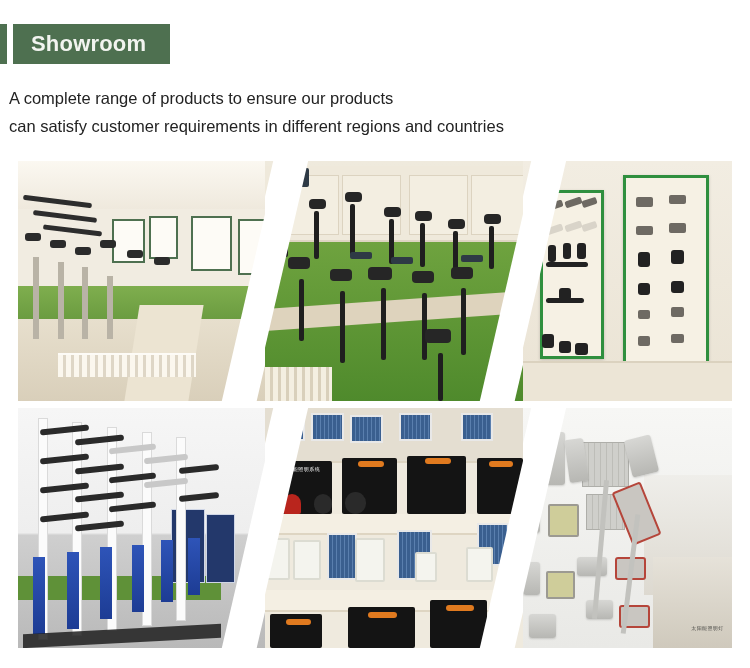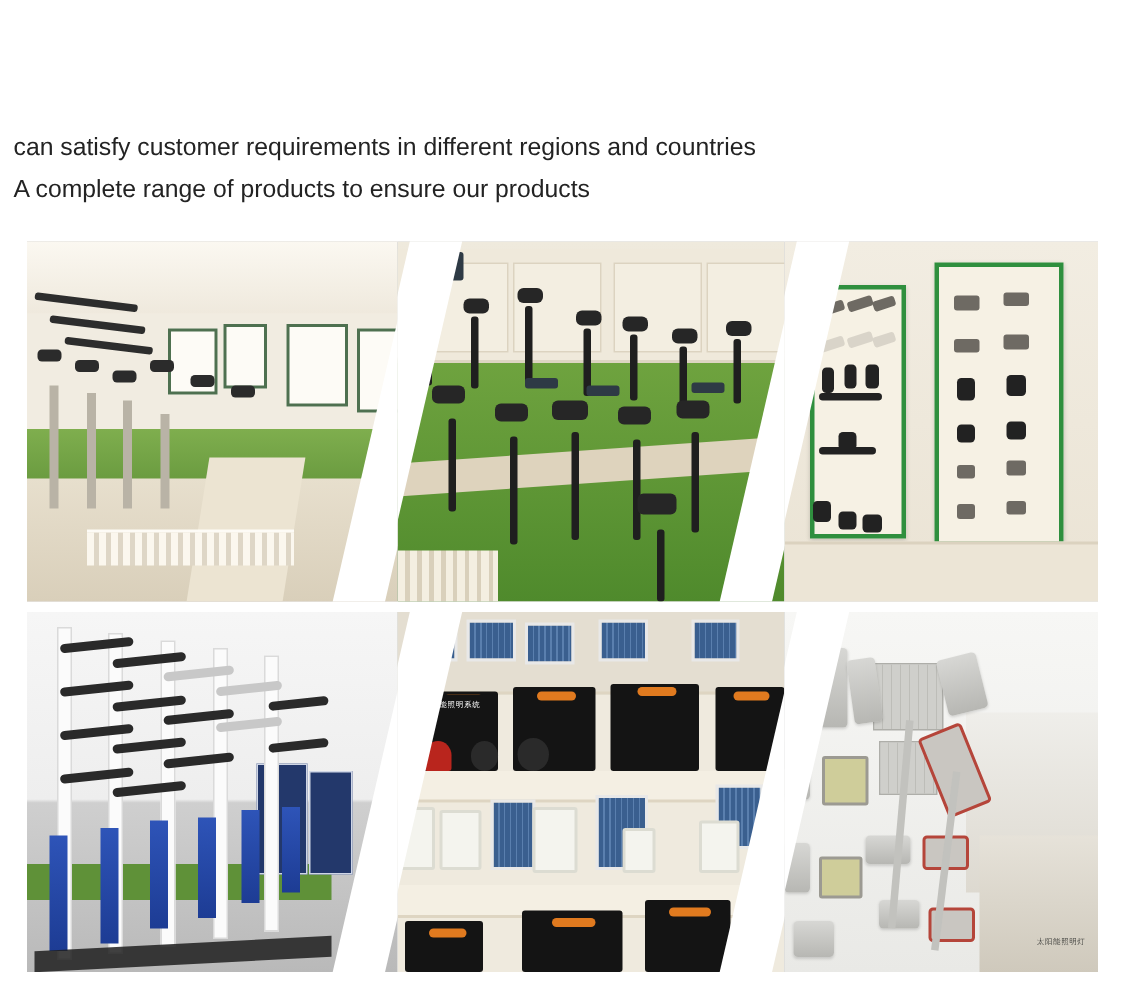--- a/index.html
+++ b/index.html
@@ -119,24 +119,31 @@
   .s23 .mast{position:absolute;width:5px;background:#c2c2be;}
   .s23 .poster{position:absolute;background:linear-gradient(#efeeea,#ddd9d0);}
   .s23 .postertext{position:absolute;color:#4a4a46;font-size:5px;letter-spacing:.4px;white-space:nowrap;}
   .s23 .flood{position:absolute;background:#cfcd9a;border:2px solid #9c9a92;border-radius:2px;}
 </style>
 </head>
 <body>
 
 <div class="page">
 
+  <div class="badge-row">
+    <div class="badge-bar"></div>
+    <div class="badge-gap"></div>
+    <div class="badge-box">
+      <span class="badge-text">Showroom</span>
+    </div>
+  </div>
 
   <div class="desc">
+    <div class="desc-line">A complete range of products to ensure our products</div>
     <div class="desc-line">can satisfy customer requirements in different regions and countries</div>
-    <div class="desc-line">A complete range of products to ensure our products</div>
   </div>
 
   <div class="grid">
 
     <div class="grid-row">
 
       <div class="cell c1">
         <div class="scene s11">
           <div class="ceil"></div>
           <div class="wallband"></div>

